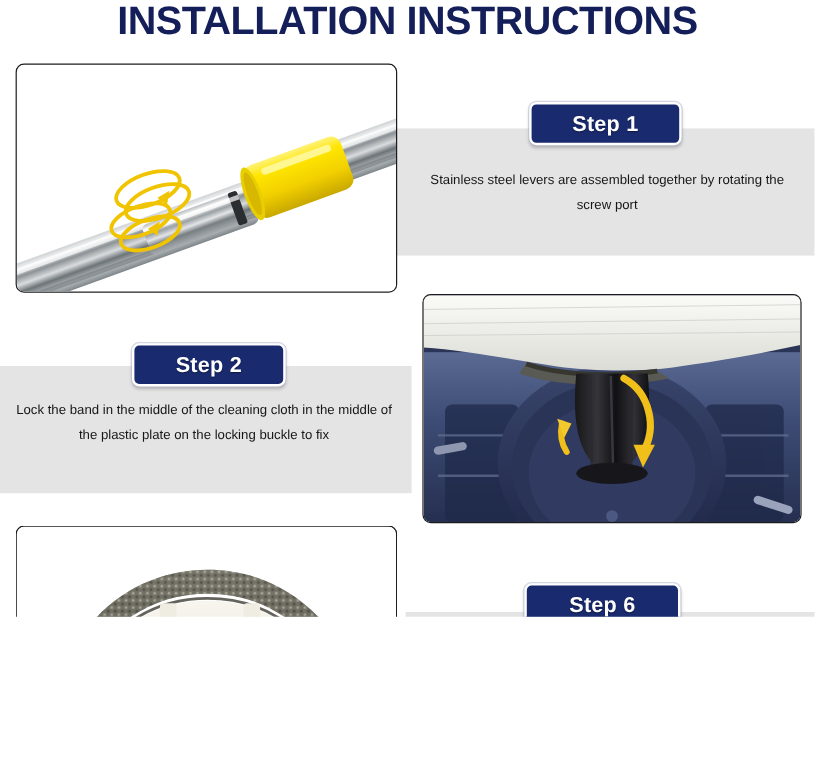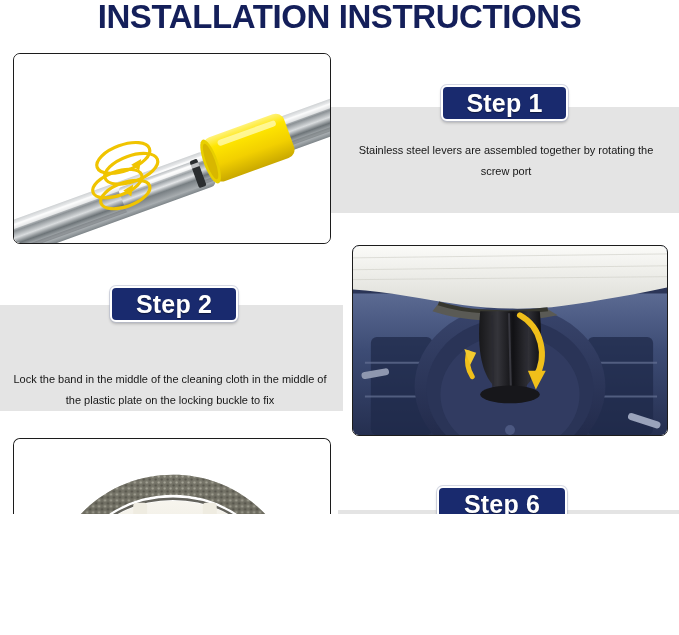--- a/index.html
+++ b/index.html
@@ -33,42 +33,42 @@
 
   
   .badge{
     position:absolute;
     background:#192a6e;
     border-radius:6px;
     border:2px solid #ffffff;
     box-shadow:0 0 0 1px rgba(180,185,205,.55), 0 2px 3px rgba(0,0,0,.22);
     color:#ffffff;
     font-weight:bold;
-    font-size:25px;
+    font-size:18px;
     letter-spacing:0.2px;
     display:flex;align-items:center;justify-content:center;
     text-shadow:0 1px 1px rgba(0,0,0,.45);
     box-sizing:border-box;
   }
   #badge1{left:441px;top:85px;width:127px;height:36px;}
   #badge2{left:110px;top:286px;width:128px;height:36px;}
   #badge3{left:437px;top:486px;width:130px;height:36px;}
 
   
   .desc{
     position:absolute;
     text-align:center;
     font-family:"Liberation Sans", sans-serif;
     font-size:11px;
     line-height:21px;
     color:#161616;
     font-weight:500;
   }
   #desc1{left:352px;top:140px;width:308px;}
-  #desc2{left:12px;top:332px;width:316px;margin-top:37px;}
+  #desc2{left:12px;top:332px;width:316px;}
   #desc3{left:352px;top:537px;width:308px;}
 
   
   .photo{
     position:absolute;
     border:1.6px solid #1c1c1c;
     border-radius:7px;
     overflow:hidden;
     background:#fff;
     box-sizing:border-box;

